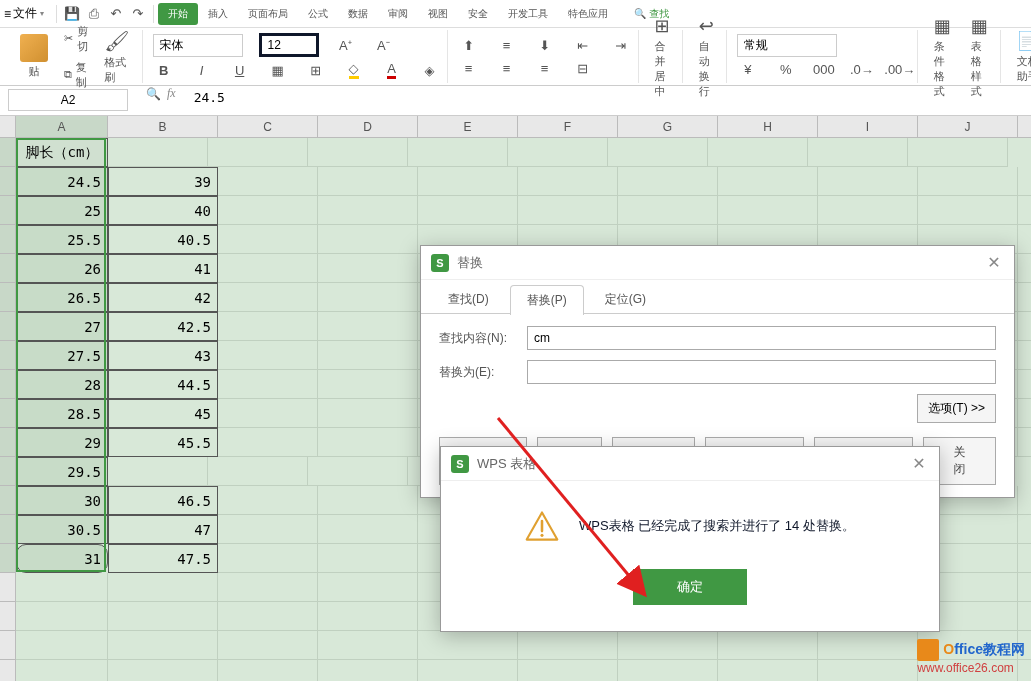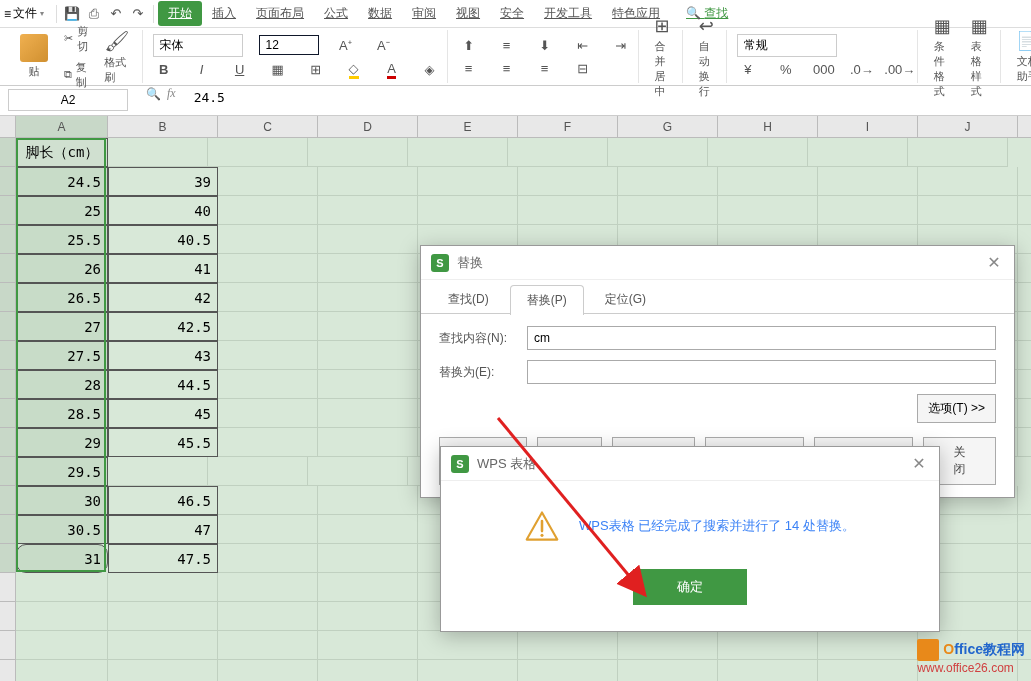--- a/index.html
+++ b/index.html
@@ -1,33 +1,33 @@
 <!DOCTYPE html>
 <html><head>
   <meta charset="utf-8">
   <style>
     * { box-sizing: border-box; margin: 0; padding: 0; }
     body { font-family: "Microsoft YaHei", Arial, sans-serif; font-size: 12px; background: #f0f0f0; overflow: hidden; width: 1031px; height: 681px; position: relative; }
     
     
     .menubar { background: #fff; height: 28px; display: flex; align-items: center; padding: 0 4px; border-bottom: 1px solid #ddd; }
-    .menubar-item { padding: 4px 10px; color: #555; cursor: pointer; font-size: 12px; text-decoration: underline; }
+    .menubar-item { padding: 4px 10px; color: #555; cursor: pointer; font-size: 10px; }
     .menubar-item.active { background: #409843; color: #fff; border-radius: 3px; }
     .menubar-item.search { color: #409843; margin-left: 6px; }
     .menu-file { display: flex; align-items: center; gap: 2px; margin-right: 8px; }
     .menu-divider { width: 1px; height: 18px; background: #ddd; margin: 0 4px; }
     
     
     .ribbon { background: #fff; height: 58px; display: flex; align-items: center; padding: 2px 8px; border-bottom: 1px solid #ccc; gap: 4px; }
     .ribbon-group { display: flex; flex-direction: column; gap: 3px; padding: 0 6px; border-right: 1px solid #e5e5e5; height: 100%; justify-content: center; }
     .ribbon-btn-sm { display: flex; align-items: center; gap: 4px; padding: 2px 4px; color: #555; cursor: pointer; font-size: 11px; }
     .ribbon-btn-lg { display: flex; flex-direction: column; align-items: center; gap: 2px; padding: 2px 6px; color: #555; cursor: pointer; font-size: 11px; }
     .paste-icon { width: 28px; height: 28px; background: linear-gradient(135deg,#f0b050,#d09030); border-radius: 3px; }
     .font-select { border: 1px solid #ccc; padding: 2px 18px 2px 6px; font-size: 12px; background: #fff; min-width: 90px; }
-    .size-select { border: 1px solid #0f172a; padding: 2px 18px 2px 6px; font-size: 12px; background: #fff; width: 60px; }
+    .size-select { border: 3px solid #0f172a; padding: 2px 18px 2px 6px; font-size: 12px; background: #fff; width: 60px; }
     .format-row { display: flex; gap: 16px; align-items: center; }
     .fmt-btn { width: 22px; height: 20px; display: flex; align-items: center; justify-content: center; cursor: pointer; color: #555; font-size: 13px; }
     .dropdown-arr { font-size: 8px; color: #888; margin-left: 1px; }
     
     
     .formula-bar { background: #fff; height: 30px; display: flex; align-items: flex-start; border-bottom: 1px solid #ccc; }
     .name-box { width: 120px; border: 1px solid #ccc; margin: 3px 8px; padding: 3px 8px; text-align: center; font-size: 12px; background: #fff; }
     .fx-icons { display: flex; gap: 6px; align-items: center; padding: 0 10px; color: #888; }
     .fx-label { font-style: italic; font-family: serif; }
     .formula-input { flex: 1; padding: 4px 8px; font-family: monospace; font-size: 13px; border: none; }
@@ -65,21 +65,21 @@
     .dlg-options { text-align: right; margin: 8px 0 14px; }
     .dlg-opt-btn { border: 1px solid #aaa; background: #f5f5f5; padding: 5px 10px; cursor: pointer; font-size: 12px; }
     .dlg-buttons { display: flex; gap: 10px; justify-content: flex-start; }
     .dlg-btn { border: 1px solid #aaa; background: #f5f5f5; padding: 6px 12px; cursor: pointer; font-size: 12px; color: #444; }
     .dlg-btn.close-btn { margin-left: auto; padding: 6px 24px; }
     
     
     .dlg-alert { position: absolute; left: 440px; top: 446px; width: 500px; background: #fff; border: 1px solid #999; box-shadow: 0 4px 20px rgba(0,0,0,0.25); }
     .alert-body { padding: 28px 30px 8px; display: flex; align-items: center; gap: 20px; justify-content: center; }
     .alert-icon { width: 34px; height: 34px; }
-    .alert-text { font-size: 13px; color: #3b82f6; }
+    .alert-text { font-size: 13px; color: #0f172a; }
     .alert-footer { padding: 18px 0 26px; text-align: center; }
     .alert-ok { background: #409843; color: #fff; border: none; padding: 9px 44px; cursor: pointer; font-size: 13px; }
     
     
     .red-arrow { position: absolute; pointer-events: none; z-index: 100; }
     
     
     .watermark { position: absolute; right: 6px; bottom: 6px; font-size: 14px; line-height: 1.2; text-align: left; }
     .watermark .line1 { font-weight: bold; }
     .wm-o { color: #e8891a; }

